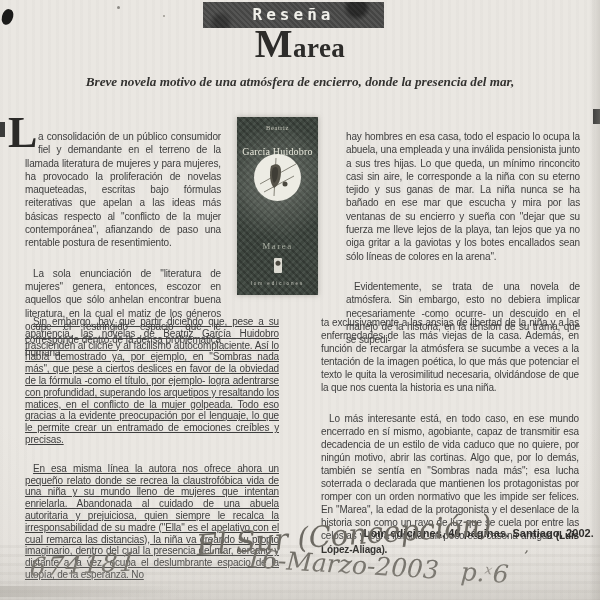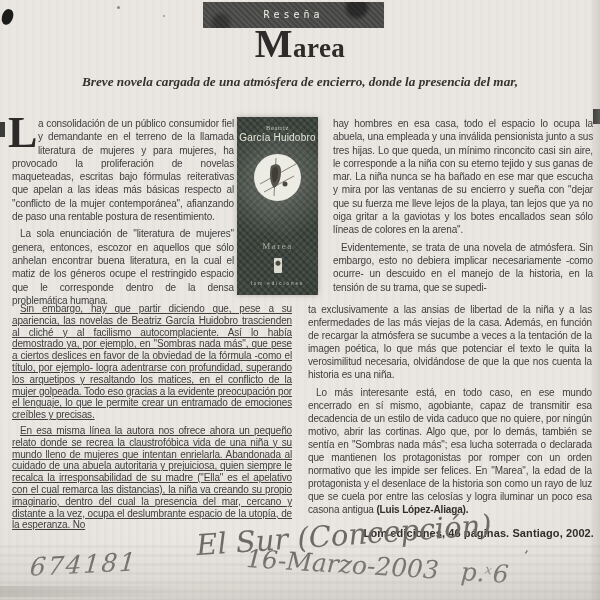--- a/index.html
+++ b/index.html
@@ -18,22 +18,22 @@
   .badge {
     position:absolute; left:203px; top:2px; width:181px; height:26px;
     background-color:#4b4b4a;
     background-image:
       radial-gradient(circle at 85% 20%, rgba(0,0,0,0.45) 0 8px, rgba(0,0,0,0) 14px),
       radial-gradient(circle at 10% 80%, rgba(0,0,0,0.3) 0 6px, rgba(0,0,0,0) 12px),
       repeating-linear-gradient(45deg, rgba(255,255,255,0.05) 0 2px, rgba(0,0,0,0.08) 2px 4px);
     text-align:center;
   }
   .badge span {
-    font-family:"DejaVu Sans Mono", monospace; font-weight:normal;
-    font-size:10px; line-height:26px; letter-spacing:4px; color:#f1f0ea;
+    font-family:"DejaVu Sans Mono", monospace; font-weight:bold;
+    font-size:16px; line-height:26px; letter-spacing:4px; color:#f1f0ea;
   }
   .page-title {
     position:absolute; left:0; top:24px; width:600px; margin:0;
     text-align:center; font-family:"Liberation Serif", serif;
     font-weight:bold; font-size:27px; line-height:40px; color:#2d2c2a;
     letter-spacing:0.5px;
   }
   .page-title::first-letter { font-size:40px; }
   .subtitle {
     position:absolute; left:50px; top:74px; width:500px;
@@ -51,22 +51,22 @@
       repeating-linear-gradient(45deg, rgba(0,0,0,0.20) 0 2px, rgba(0,0,0,0) 2px 5px),
       repeating-linear-gradient(-45deg, rgba(255,255,255,0.06) 0 2px, rgba(255,255,255,0) 2px 5px);
     box-shadow:0 0 5px rgba(140,136,128,0.6);
     text-align:center;
   }
   .cover-author-first {
     margin-top:7px; font-size:6.5px; letter-spacing:0.6px; color:#c9cabd;
     font-family:"Liberation Serif", serif;
   }
   .cover-author-last {
-    margin-top:1px; font-size:10px; letter-spacing:0.2px; color:#e7e7da;
-    font-family:Liberation Sans, sans-serif; white-space:nowrap;
+    margin-top:15px; font-size:10px; letter-spacing:0.2px; color:#e7e7da;
+    font-family:Liberation Serif, serif; white-space:nowrap;
   }
   .cover-circle {
     position:absolute; left:17px; top:37px; width:47px; height:47px;
     border-radius:50%; background:#edece4; overflow:hidden;
   }
   .cover-title {
     position:absolute; left:0; top:124px; width:100%;
     font-family:"Liberation Serif", serif; font-size:9px; letter-spacing:1.5px;
     color:#a9aea2;
   }
@@ -76,21 +76,21 @@
     background-image:radial-gradient(circle at 50% 35%, #4a483f 0 2px, rgba(0,0,0,0) 3px);
   }
   .cover-publisher {
     position:absolute; left:0; top:164px; width:100%;
     font-size:4.5px; letter-spacing:2px; color:rgba(226,225,215,0.8);
     white-space:nowrap; overflow:hidden;
   }
 
   
   .col { position:absolute; text-align:justify; font-size:10px; letter-spacing:-0.15px; }
-  .col p { margin:4px; }
+  .col p { margin:17px; }
   .col p.indent { text-indent:8px; }
   #colLT { left:8px;   top:113px; width:230px; height:187px; line-height:13.3px; }
   #colRT { left:329px; top:113px; width:268px; height:187px; line-height:13.3px; }
   #colLB { left:8px;   top:299px; width:288px; height:224px; line-height:11.8px;text-decoration:underline; }
   #colRB { left:304px; top:299px; width:292px; height:224px; line-height:13.1px; }
   .dropfloat { float:left; width:30px; height:39px; }
   .dropcap {
     position:absolute; left:0px; top:1px;
     font-family:"Liberation Serif", serif; font-weight:bold;
     font-size:44px; line-height:38px; color:#2b2a28;
@@ -138,21 +138,21 @@
 </head>
 <body>
 
 <div id="canvas">
 
   <div class="badge">
     <span>Reseña</span>
   </div>
   <h1 class="page-title">Marea</h1>
   <div class="subtitle">
-    <div>Breve novela cargada de una atmósfera de encierro, donde la presencia del mar,</div>
+    <div>Breve novela motivo de una atmósfera de encierro, donde la presencia del mar,</div>
   </div>
 
   <div class="cover">
     <div class="cover-author-first">Beatriz</div>
     <div class="cover-author-last">García Huidobro</div>
     <div class="cover-circle">
       <svg width="47" height="47" viewBox="0 0 47 47">
         <line x1="6" y1="30" x2="42" y2="10" stroke="#6a675c" stroke-width="0.8"></line>
         <line x1="10" y1="38" x2="40" y2="22" stroke="#6a675c" stroke-width="0.8"></line>
         <line x1="22" y1="4" x2="20" y2="42" stroke="#6a675c" stroke-width="0.8"></line>

